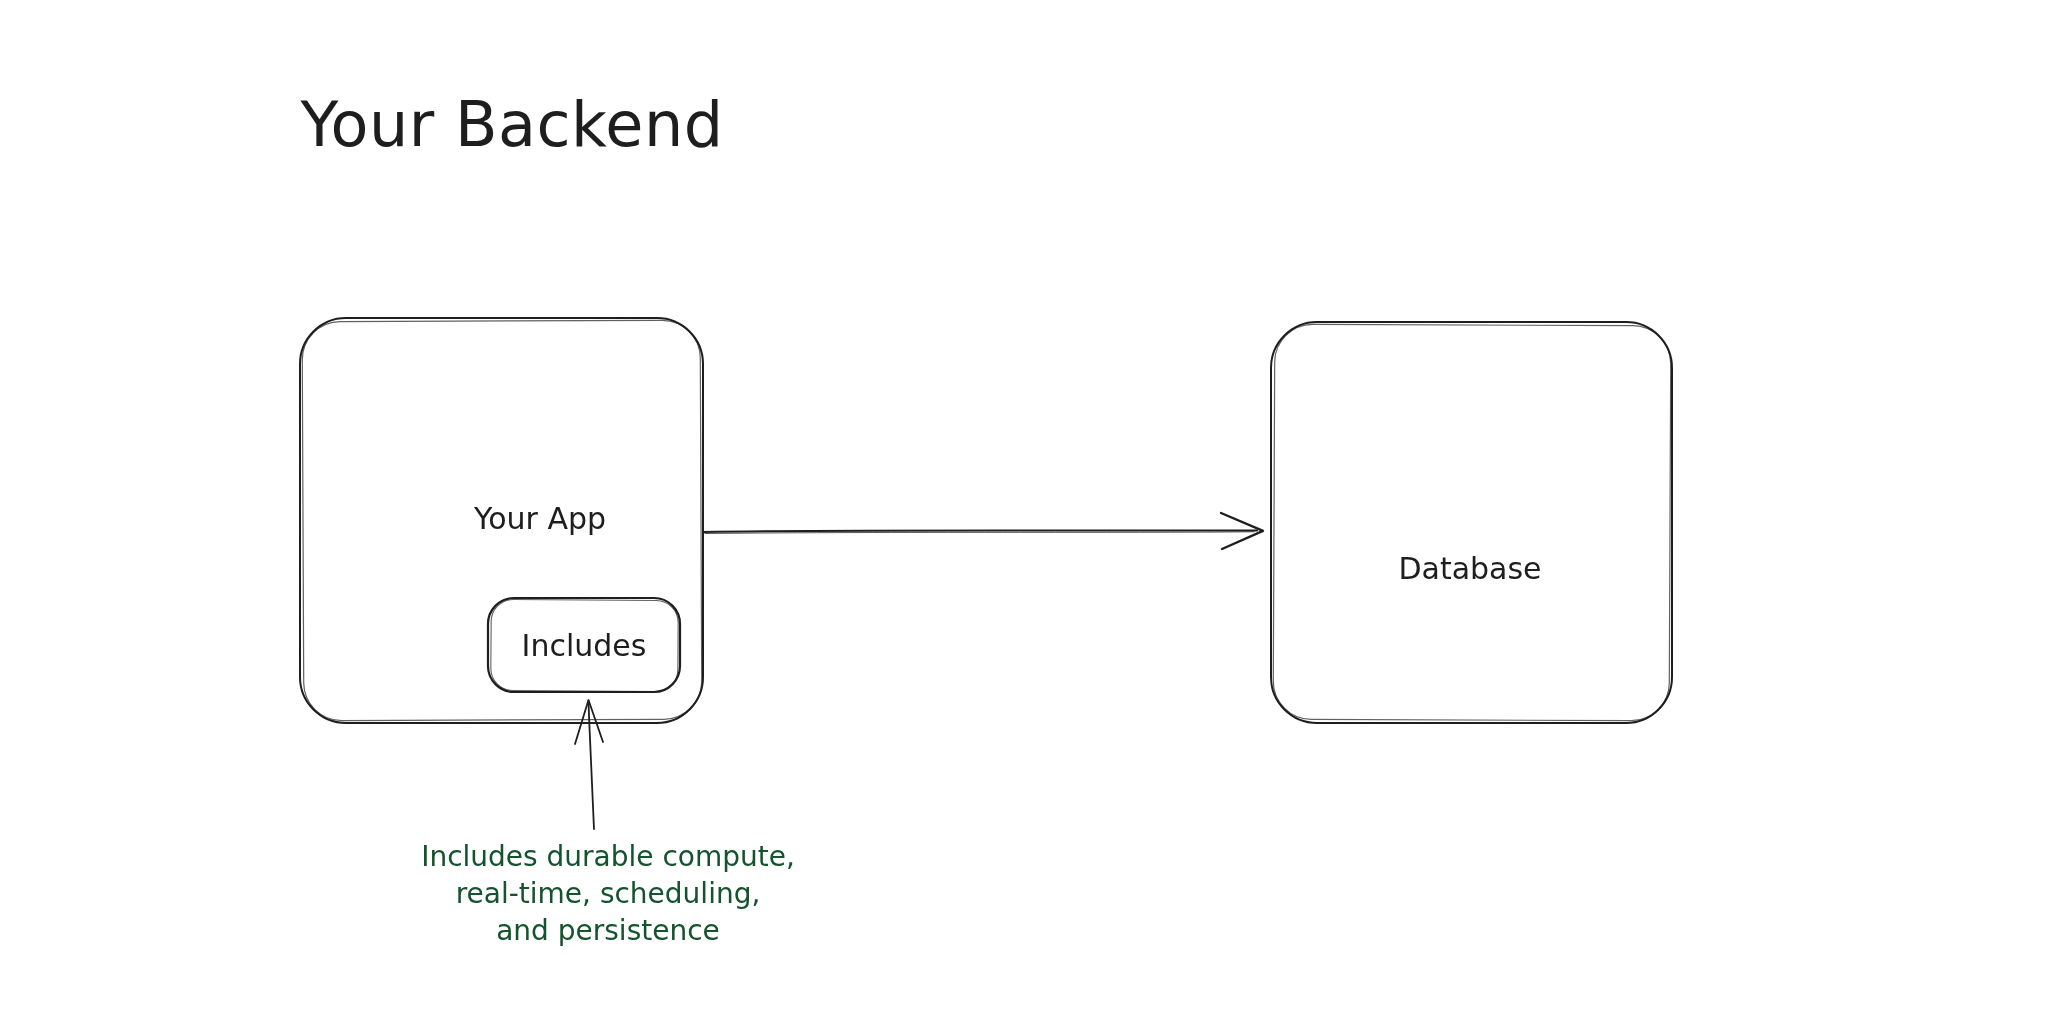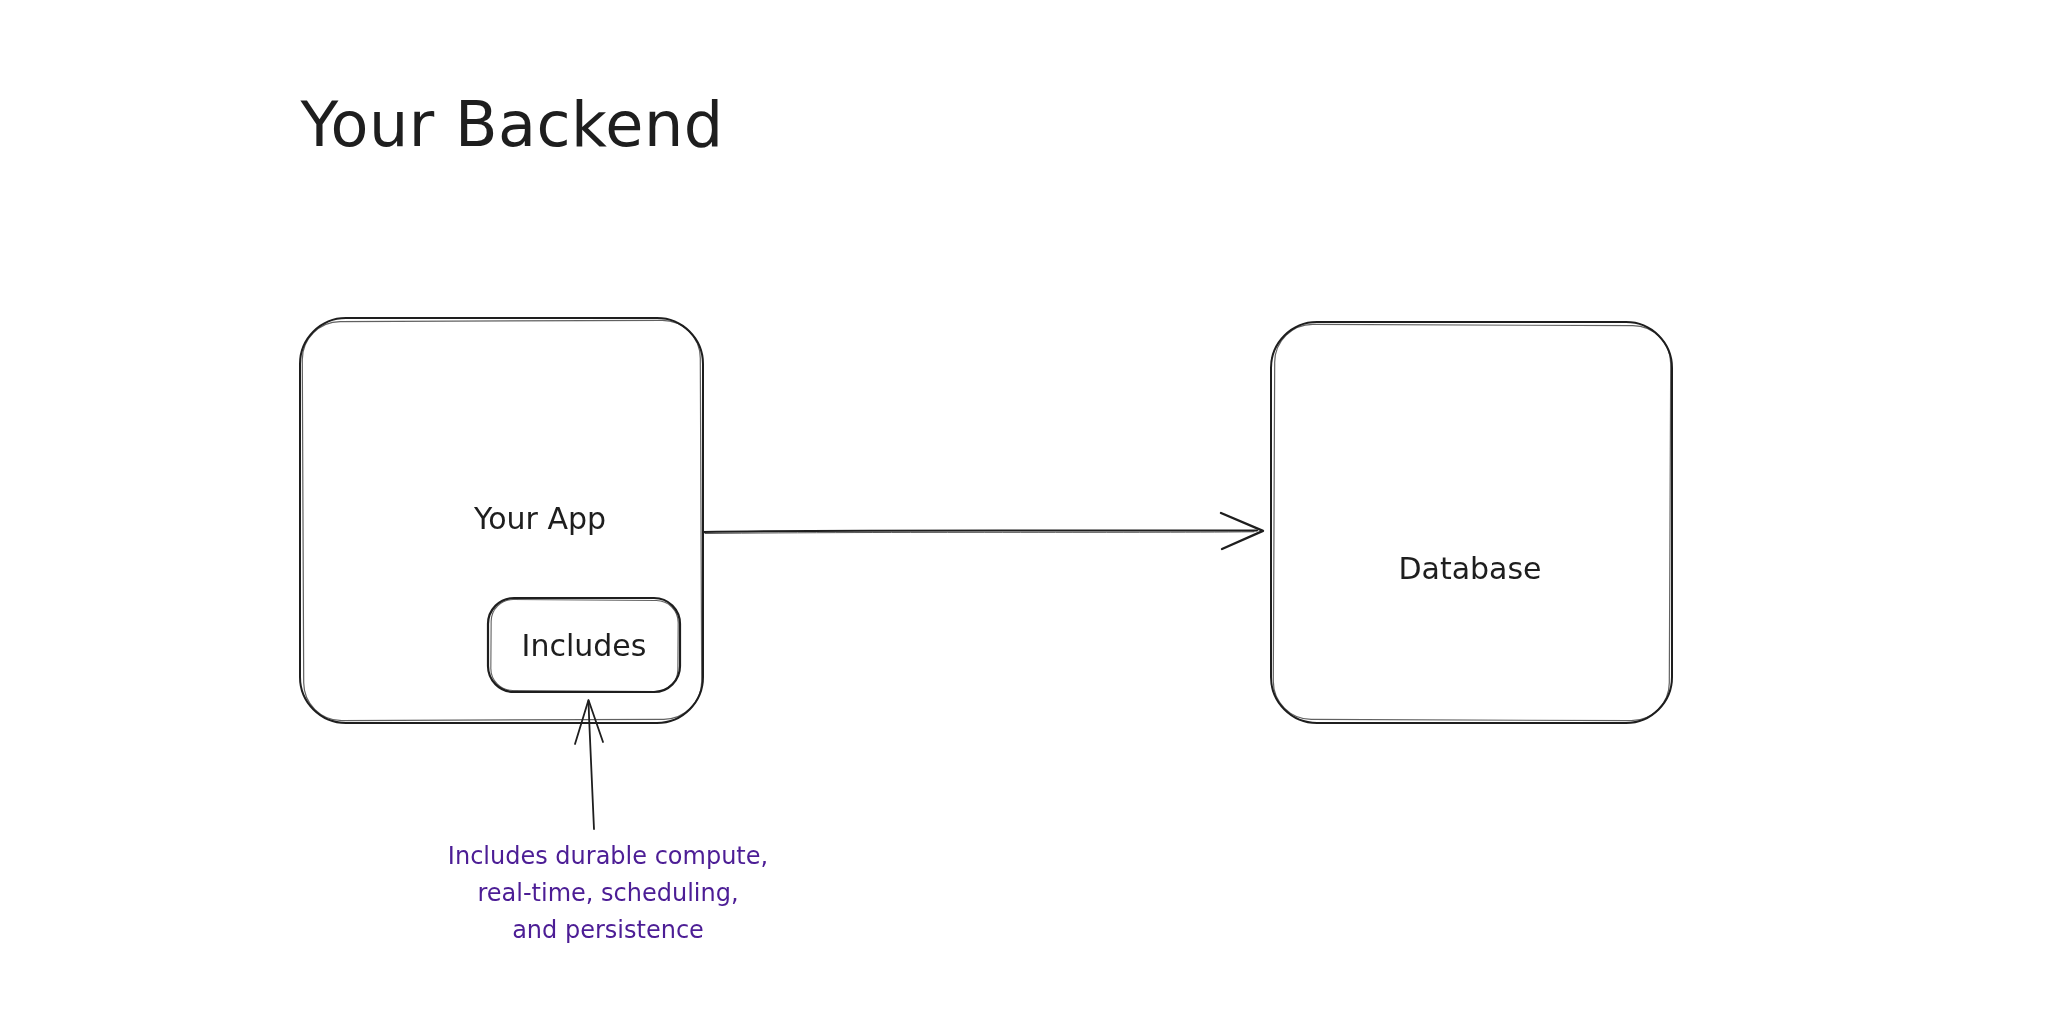--- a/index.html
+++ b/index.html
@@ -36,26 +36,26 @@
     position: absolute;
     transform: translate(-50%, -50%);
     font-size: 30px;
     font-weight: 500;
     white-space: nowrap;
     color: #1e1e1e;
   }
   .annotation {
     position: absolute;
     transform: translateX(-50%);
-    font-size: 24px;
+    font-size: 28px;
     line-height: 37px;
     font-weight: 500;
     text-align: center;
     white-space: pre-line;
-    color: #4c1d95;
+    color: #14532d;
   }
 </style>
 </head>
 <body>
 
 <div class="stage">
 
   <svg class="shapes" viewBox="0 0 2048 1024" fill="none" stroke="#1e1e1e" stroke-linecap="round" stroke-linejoin="round">
 
     <g stroke-width="2">

